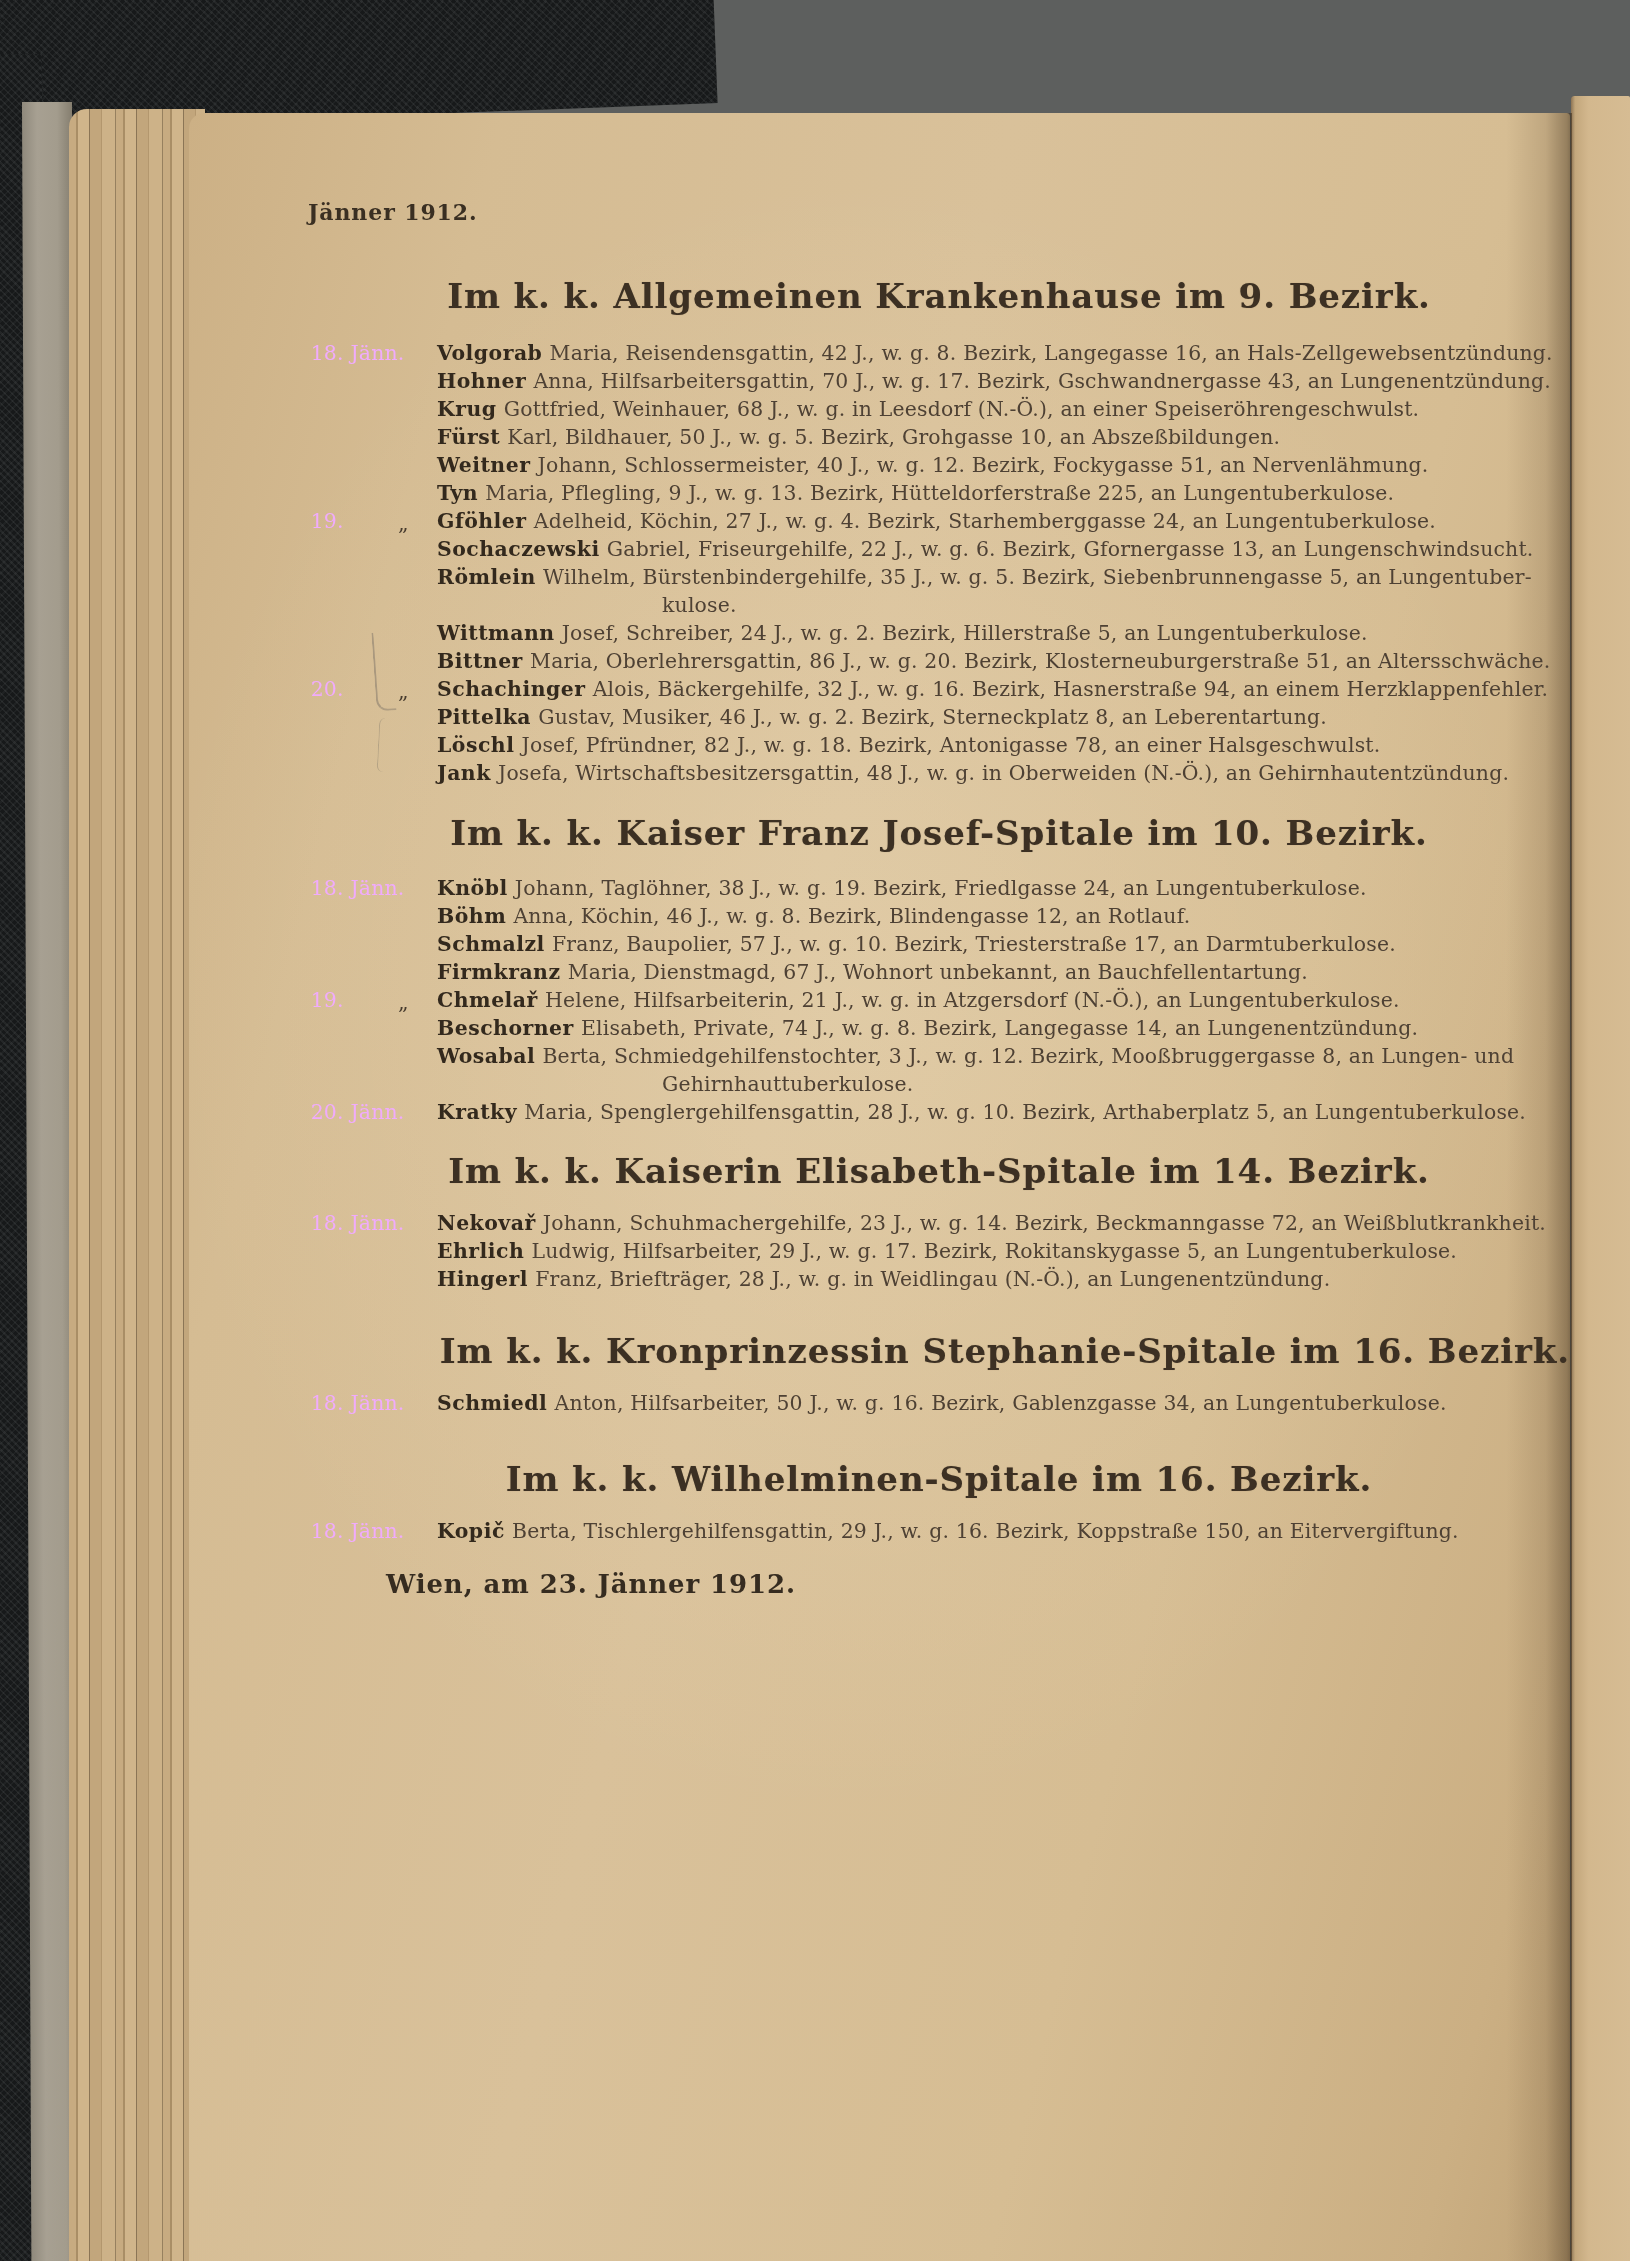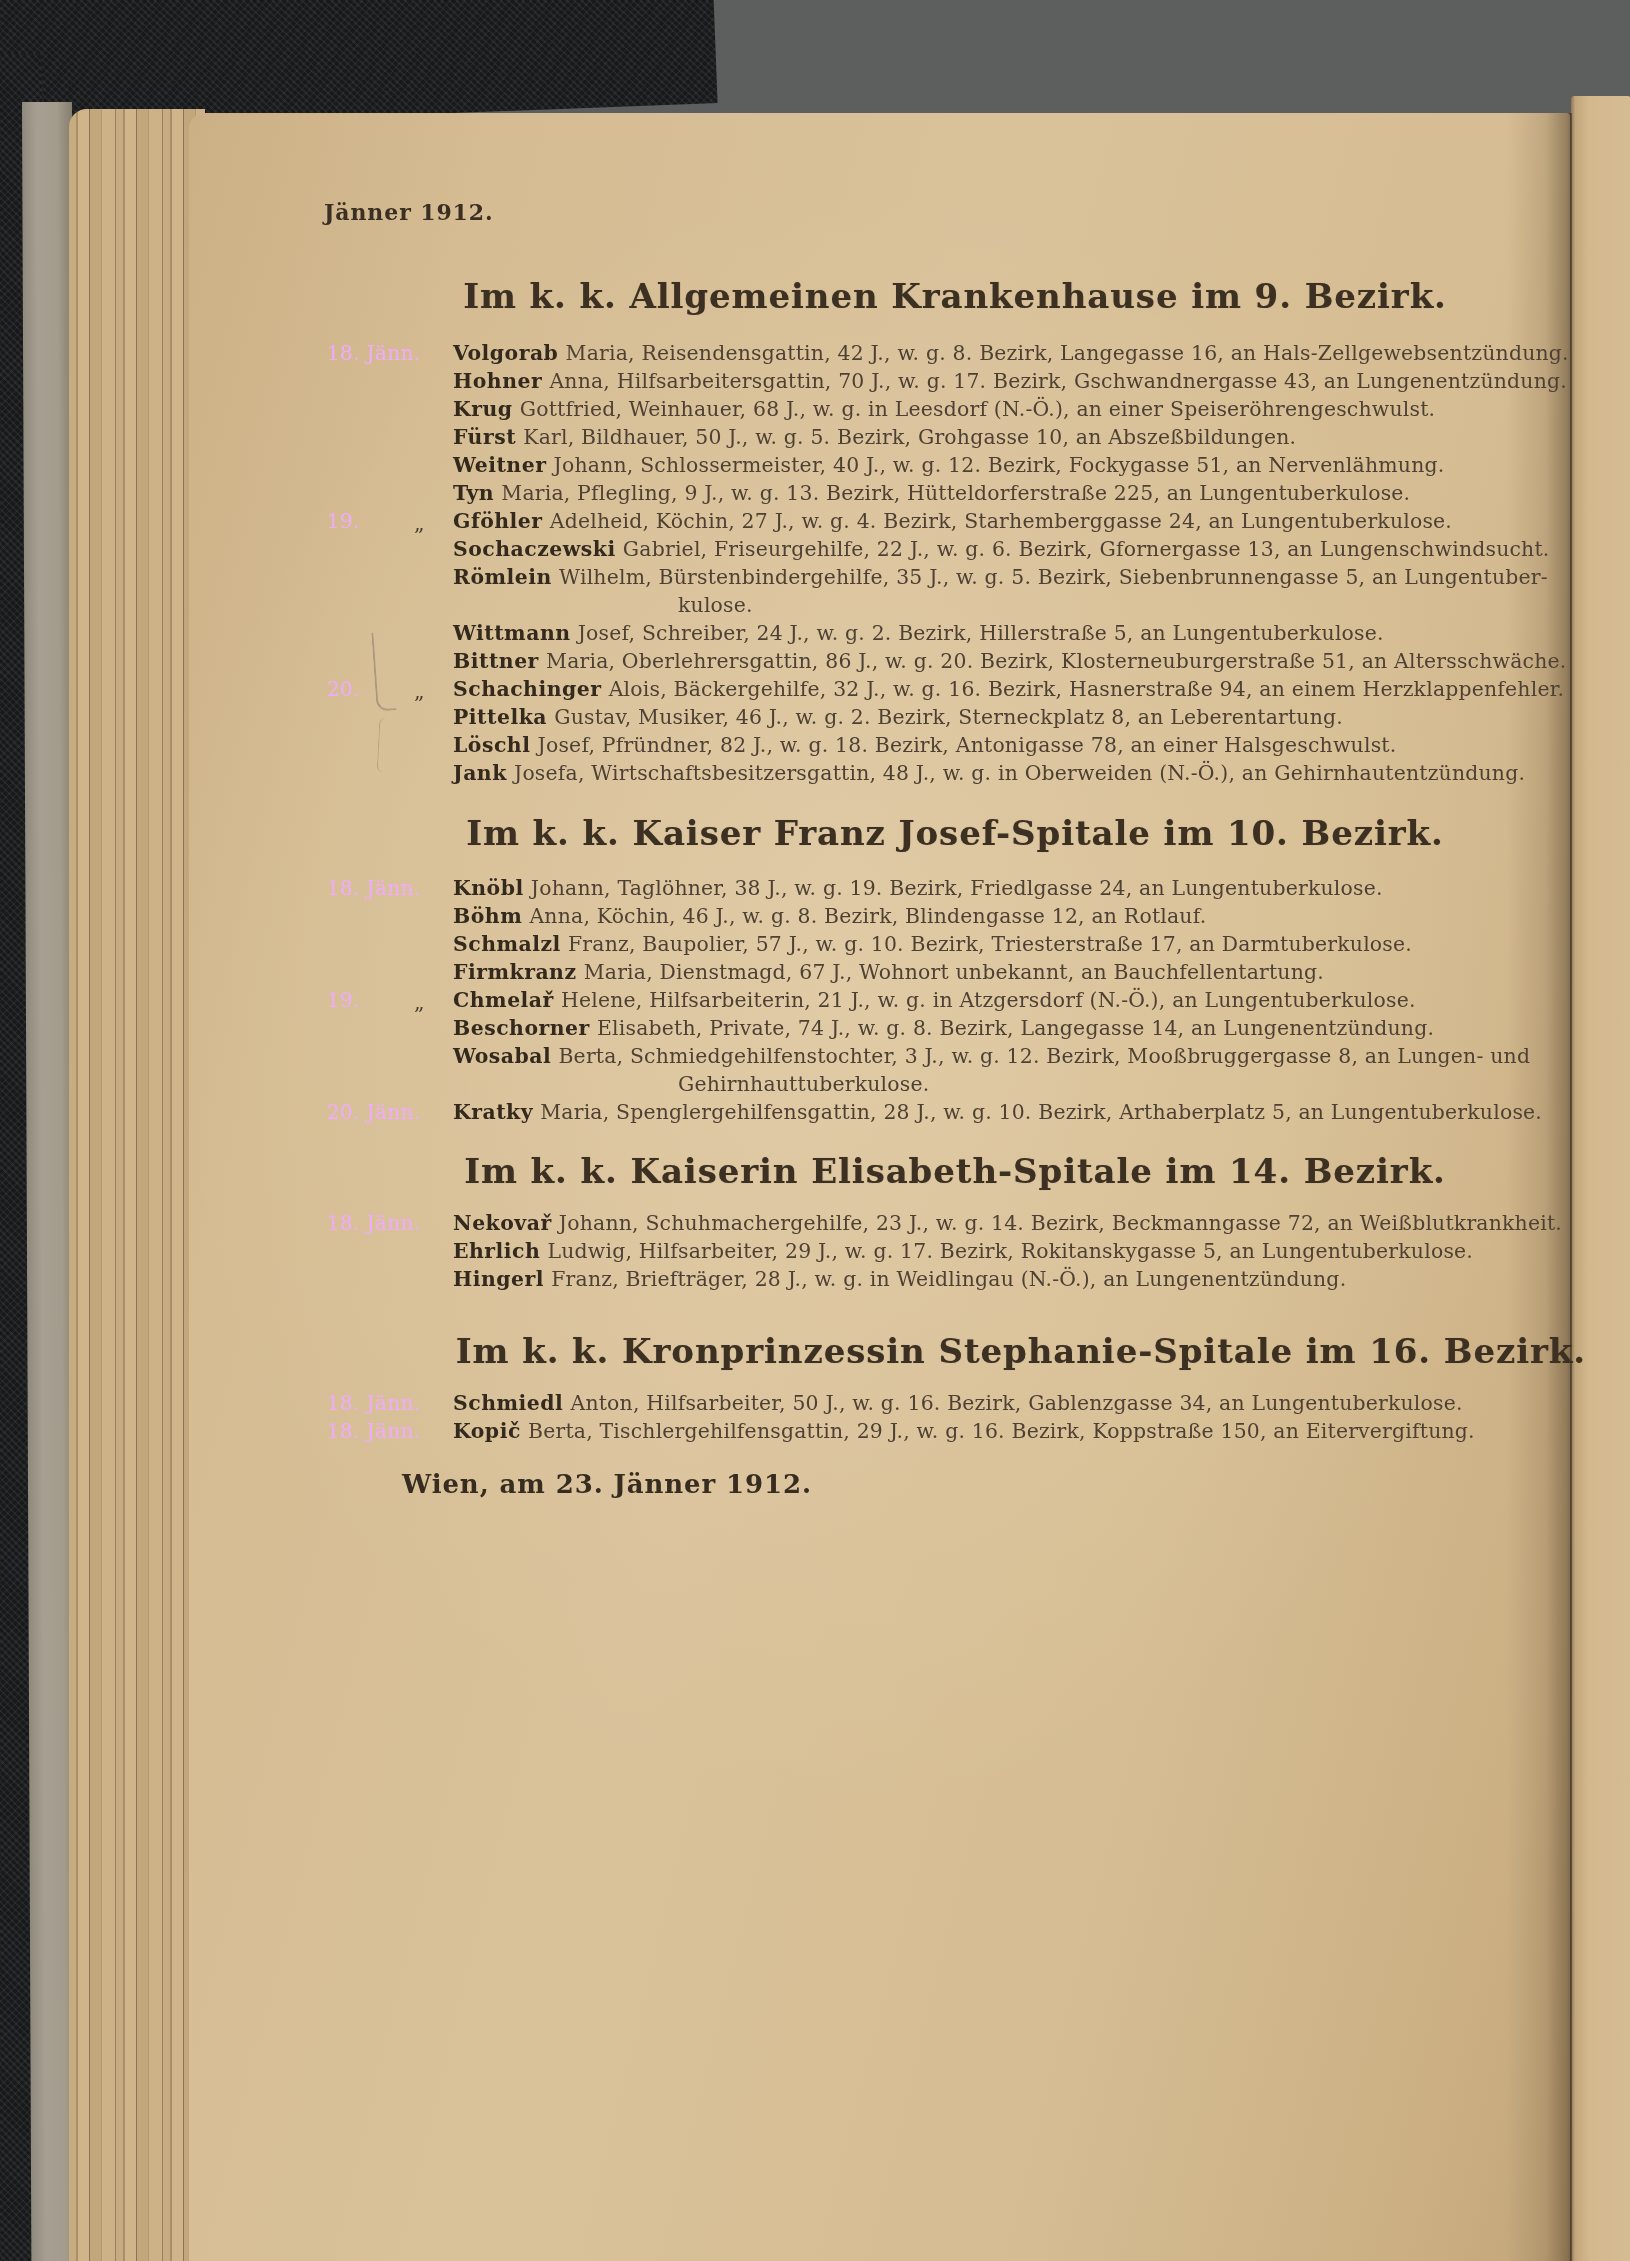--- a/index.html
+++ b/index.html
@@ -41,21 +41,21 @@
     border-radius:3.6px 1.8px 3.6px 3.6px;}
 
   
   .pencil-1{position:absolute;left:374px;top:632px;width:18px;height:77px;
     border-left:2.3px solid rgba(116,108,98,0.45);border-bottom:2.3px solid rgba(116,108,98,0.40);
     border-radius:0 0 0 11.8px;transform:rotate(-4deg);}
   .pencil-2{position:absolute;left:378px;top:718px;width:11.8px;height:54px;
     border-left:1.8px solid rgba(116,108,98,0.35);border-radius:6.3px;transform:rotate(3deg);}
 
   
-  .content{position:absolute;left:324px;top:199px;width:1262px;color:#4e4134;}
+  .content{position:absolute;left:308px;top:199px;width:1262px;color:#4e4134;}
   .issue-label{font-size:22px;font-weight:bold;color:#3a2f22;letter-spacing:0.9px;}
   .sec-title{font-size:34px;font-weight:bold;text-align:center;color:#3c3023;letter-spacing:0.9px;
     text-shadow:0 0 0.9px rgba(70,54,34,0.35);}
   .t1{margin:51px 0 22.6px;}
   .t2{margin:26px 0 21px;}
   .t3{margin:25px 0 18px;}
   .t4{margin:38px 0 18px;text-align:right;}
   .t5{margin:42px 0 18px;}
   .rows{}
   .row{position:relative;padding-left:129px;font-size:20.4px;line-height:28px;letter-spacing:0.2px;
@@ -127,20 +127,21 @@
       <div class="row"><span class="date">18. Jänn.</span><span class="name">Nekovař</span><span class="rest">Johann, Schuhmachergehilfe, 23 J., w. g. 14. Bezirk, Beckmanngasse 72, an Weißblutkrankheit.</span></div>
       <div class="row"><span class="name">Ehrlich</span><span class="rest">Ludwig, Hilfsarbeiter, 29 J., w. g. 17. Bezirk, Rokitanskygasse 5, an Lungentuberkulose.</span></div>
       <div class="row"><span class="name">Hingerl</span><span class="rest">Franz, Briefträger, 28 J., w. g. in Weidlingau (N.-Ö.), an Lungenentzündung.</span></div>
     </div>
 
     <div class="sec-title t4">Im k. k. Kronprinzessin Stephanie-Spitale im 16. Bezirk.</div>
     <div class="rows">
       <div class="row"><span class="date">18. Jänn.</span><span class="name">Schmiedl</span><span class="rest">Anton, Hilfsarbeiter, 50 J., w. g. 16. Bezirk, Gablenzgasse 34, an Lungentuberkulose.</span></div>
     </div>
 
+    <div class="sec-title t5">Im k. k. Wilhelminen-Spitale im 16. Bezirk.</div>
     <div class="rows">
       <div class="row"><span class="date">18. Jänn.</span><span class="name">Kopič</span><span class="rest">Berta, Tischlergehilfensgattin, 29 J., w. g. 16. Bezirk, Koppstraße 150, an Eitervergiftung.</span></div>
     </div>
 
     <div class="closing">Wien, am 23. Jänner 1912.</div>
   </div>
 
   <div class="footer">Verlegt und herausgegeben vom Wiener Magistrate. — Druck von Paul Gerin, Wien, II., Zirkusgasse 13.</div>
 
 </div>

